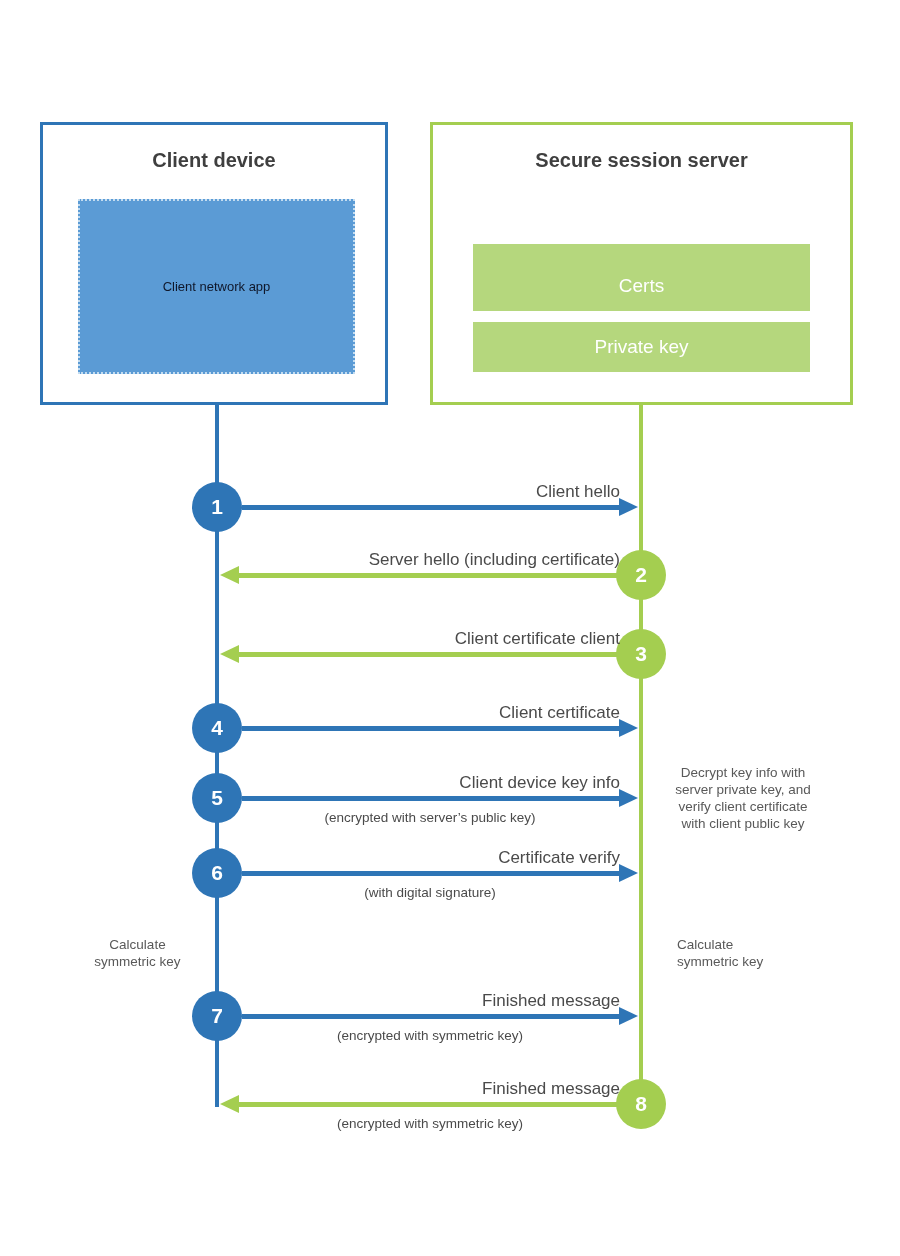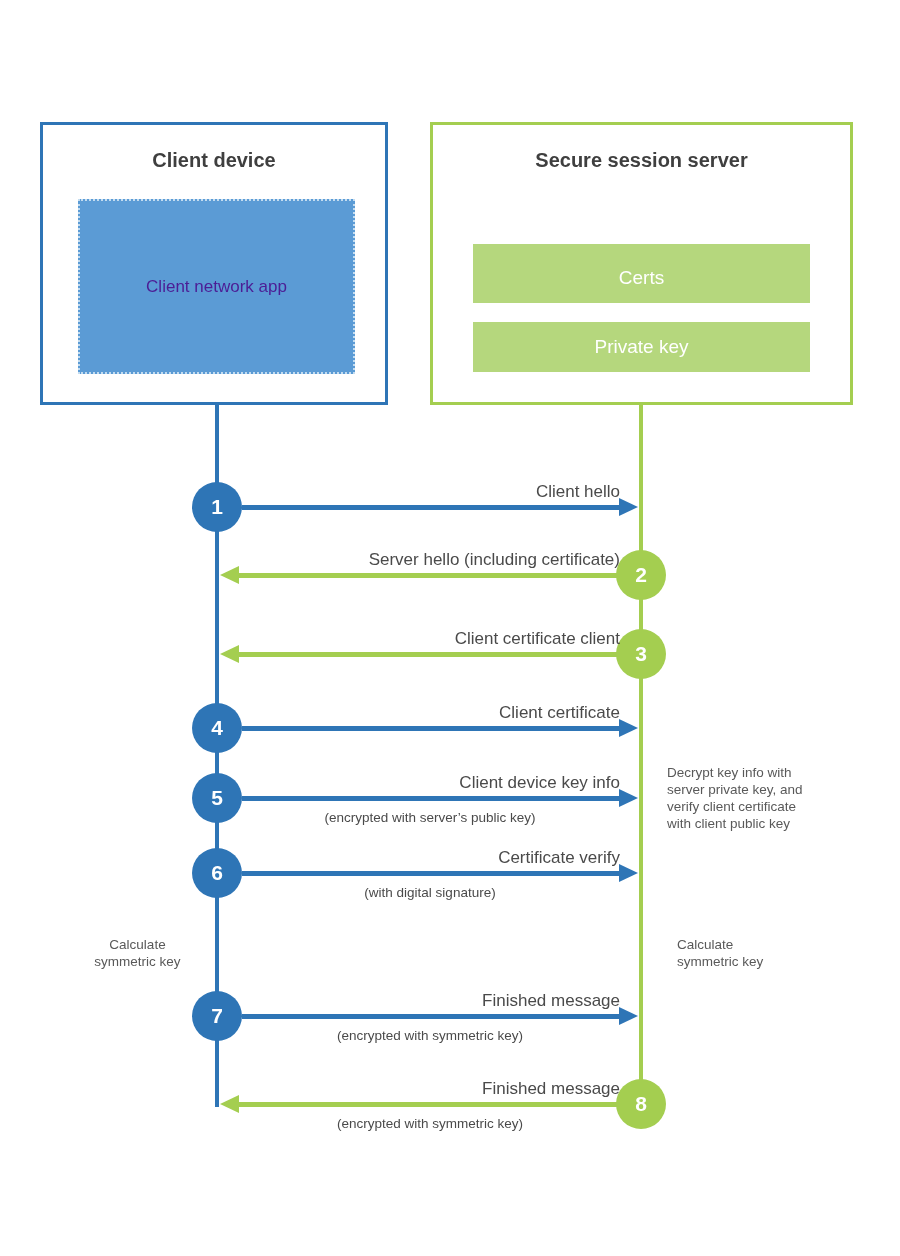--- a/index.html
+++ b/index.html
@@ -28,30 +28,30 @@
     position:absolute;top:24px;left:0;width:100%;text-align:center;
     font-size:20px;font-weight:bold;color:var(--text-dark);
   }
   .client-app{
     position:absolute;left:35px;top:74px;width:277px;height:175px;
     background:var(--blue-fill);border:2px dotted #c3dcf0;box-sizing:border-box;
     display:flex;align-items:center;justify-content:center;
   }
   .client-app span{
     display:inline-block;width:170px;text-align:center;
-    color:#4c1d95;font-size:17px;line-height:27px;
+    color:#0f172a;font-size:13px;line-height:27px;
   }
   .server-bar{
     position:absolute;left:40px;width:337px;height:50px;
     background:var(--green-fill);
     display:flex;align-items:center;justify-content:center;
     color:#ffffff;font-size:19px;
   }
   .bar-1{top:75px;margin-top:44px;}
-  .bar-2{top:128px;}
+  .bar-2{top:136px;}
   .bar-3{top:197px;}
 
   
   .lifeline{position:absolute;width:4px;}
   .lifeline.blue{left:215px;top:404px;height:703px;background:var(--blue);}
   .lifeline.green{left:639px;top:404px;height:724px;background:var(--green);}
 
   
   .circle{
     position:absolute;width:50px;height:50px;border-radius:50%;
@@ -77,21 +77,21 @@
   }
   .sub{
     position:absolute;left:240px;width:380px;text-align:center;
     font-size:13.5px;line-height:17px;color:var(--text-mid);z-index:4;
   }
 
   
   .note{
     position:absolute;font-size:13.5px;line-height:17px;color:var(--text-soft);
   }
-  .note-decrypt{left:667px;top:764px;width:152px;text-align:left;}
+  .note-decrypt{left:667px;top:764px;width:152px;text-align:center;}
   .note-calc-left{left:85px;top:936px;width:105px;text-align:center;}
   .note-calc-right{left:677px;top:936px;width:95px;text-align:left;}
 </style>
 </head>
 <body>
 
 <div id="canvas">
 
 
   <div class="actor-box client-box">

